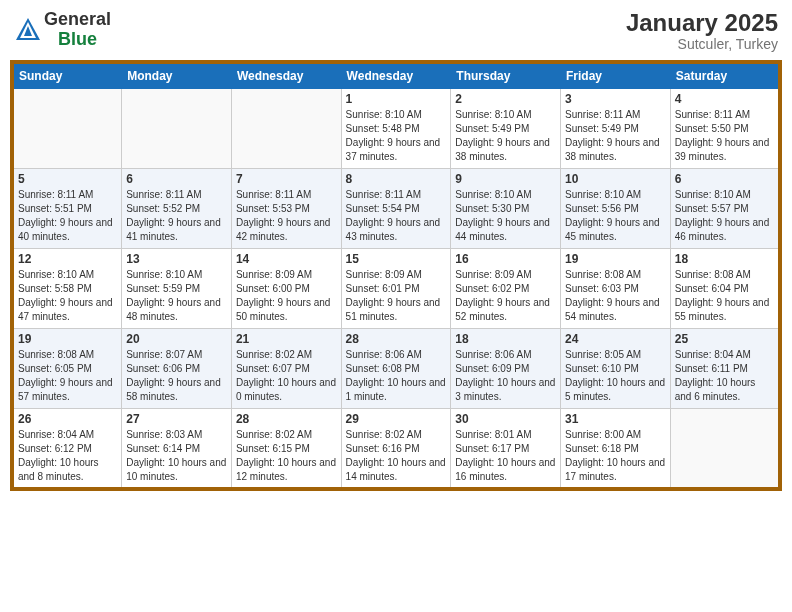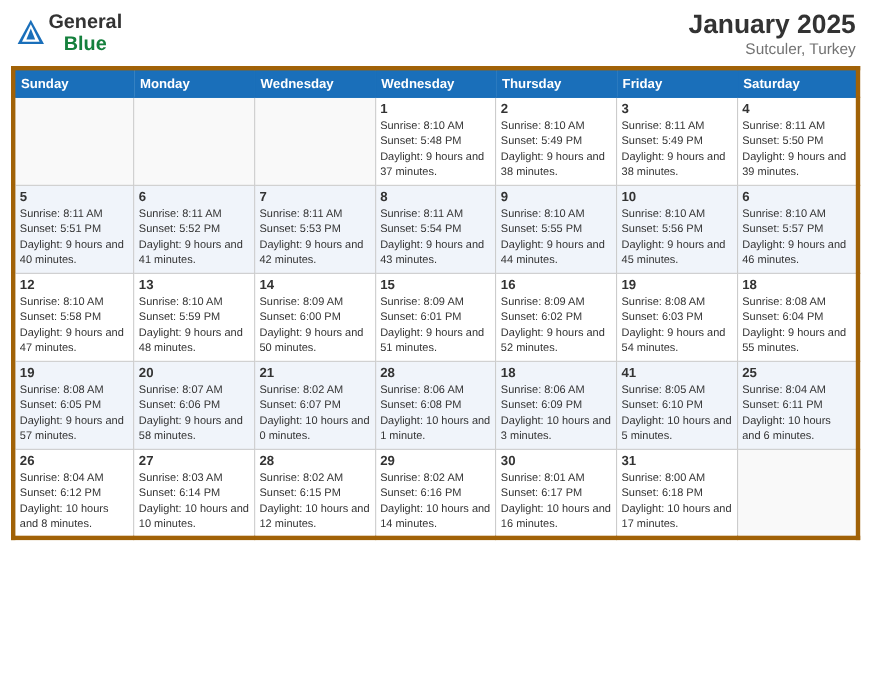--- a/index.html
+++ b/index.html
@@ -192,21 +192,21 @@
         <td>
           <span class="day-number">8</span>
           <div class="day-info">Sunrise: 8:11 AM
 Sunset: 5:54 PM
 Daylight: 9 hours
 and 43 minutes.</div>
         </td>
         <td>
           <span class="day-number">9</span>
           <div class="day-info">Sunrise: 8:10 AM
-Sunset: 5:55 PM
+Sunset: 5:30 PM
 Daylight: 9 hours
 and 44 minutes.</div>
         </td>
         <td>
           <span class="day-number">10</span>
           <div class="day-info">Sunrise: 8:10 AM
 Sunset: 5:56 PM
 Daylight: 9 hours
 and 45 minutes.</div>
         </td>
@@ -299,21 +299,21 @@
 and 1 minute.</div>
         </td>
         <td>
           <span class="day-number">18</span>
           <div class="day-info">Sunrise: 8:06 AM
 Sunset: 6:09 PM
 Daylight: 10 hours
 and 3 minutes.</div>
         </td>
         <td>
-          <span class="day-number">41</span>
+          <span class="day-number">24</span>
           <div class="day-info">Sunrise: 8:05 AM
 Sunset: 6:10 PM
 Daylight: 10 hours
 and 5 minutes.</div>
         </td>
         <td>
           <span class="day-number">25</span>
           <div class="day-info">Sunrise: 8:04 AM
 Sunset: 6:11 PM
 Daylight: 10 hours

